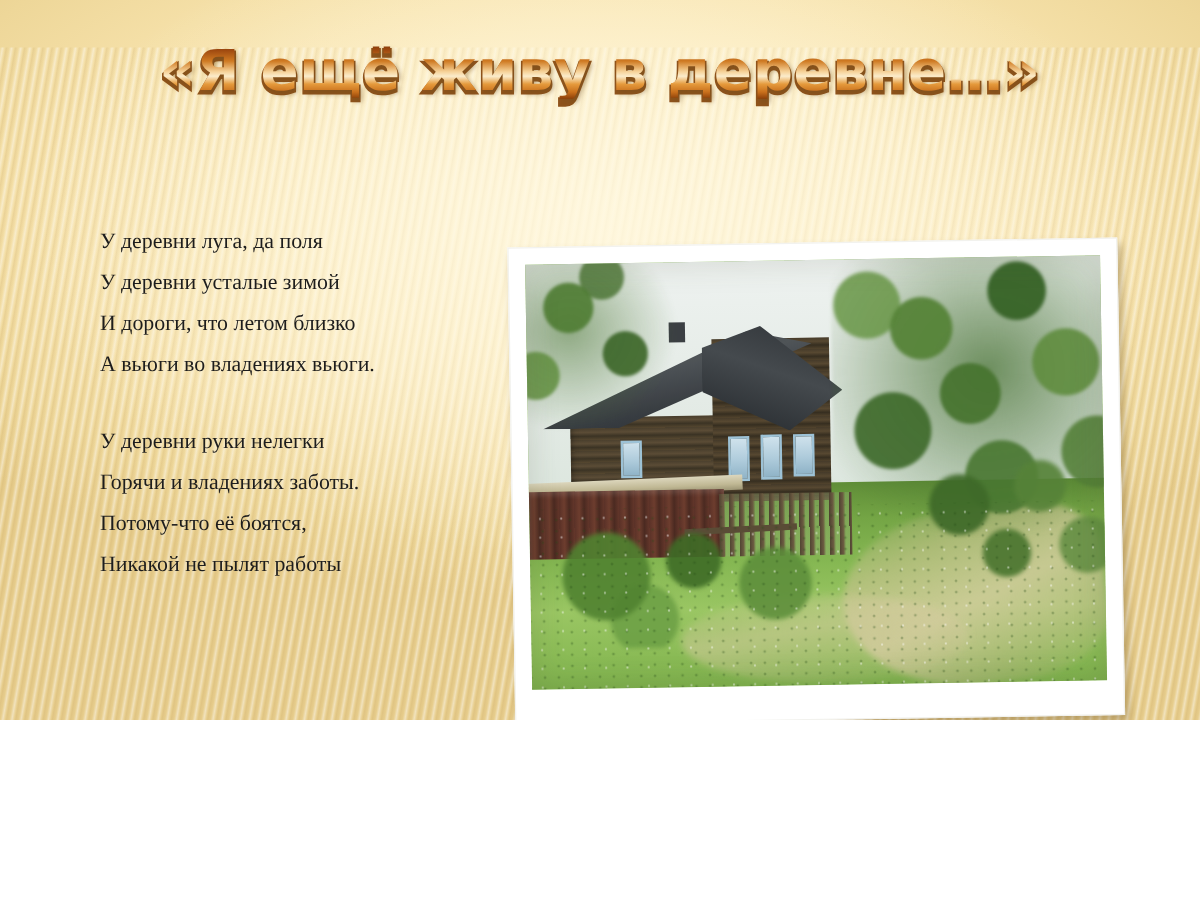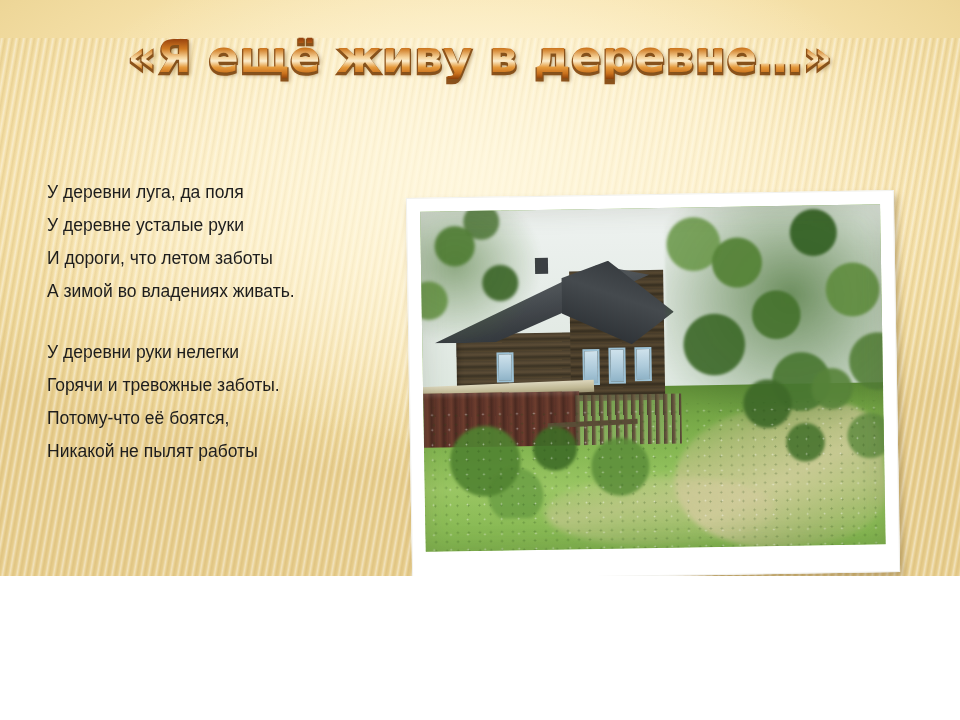--- a/index.html
+++ b/index.html
@@ -109,25 +109,26 @@
   #poem {
     position: absolute;
     left: 47px;
     top: 176px;
     width: 350px;
     z-index: 3;
   }
   .stanza { margin: 0 0 28px 0; }
   .stanza:last-child { margin-bottom: 0; }
   .line {
-    font-family: Liberation Sans, sans-serif;
+    font-family: Liberation Serif, serif;
     font-size: 17.5px;
     line-height: 33px;
     color: #1d1d1d;
     white-space: nowrap;
+    margin-left: 33px;
   }
 
   
   #photo-frame {
     position: absolute;
     left: 409px;
     top: 194px;
     width: 486px;
     height: 380px;
     background: #ffffff;
@@ -315,28 +316,28 @@
 
   <div id="title-shadow">«Я ещё живу в деревне…»</div>
   <div id="title-wrap">
     <span id="title">«Я ещё живу в деревне…»</span>
   </div>
 
   <div id="poem">
 
     <div class="stanza">
       <div class="line">У деревни луга, да поля</div>
-      <div class="line">У деревне усталые руки</div>
-      <div class="line">И дороги, что летом заботы</div>
-      <div class="line">А зимой во владениях живать.</div>
+      <div class="line">У деревни усталые зимой</div>
+      <div class="line">И дороги, что летом близко</div>
+      <div class="line">А вьюги во владениях вьюги.</div>
     </div>
 
     <div class="stanza">
       <div class="line">У деревни руки нелегки</div>
-      <div class="line">Горячи и тревожные заботы.</div>
+      <div class="line">Горячи и владениях заботы.</div>
       <div class="line">Потому-что её боятся,</div>
       <div class="line">Никакой не пылят работы</div>
     </div>
 
 
   </div>
 
   <div id="photo-frame">
     <div id="photo">
       <div class="ph sky"></div>

